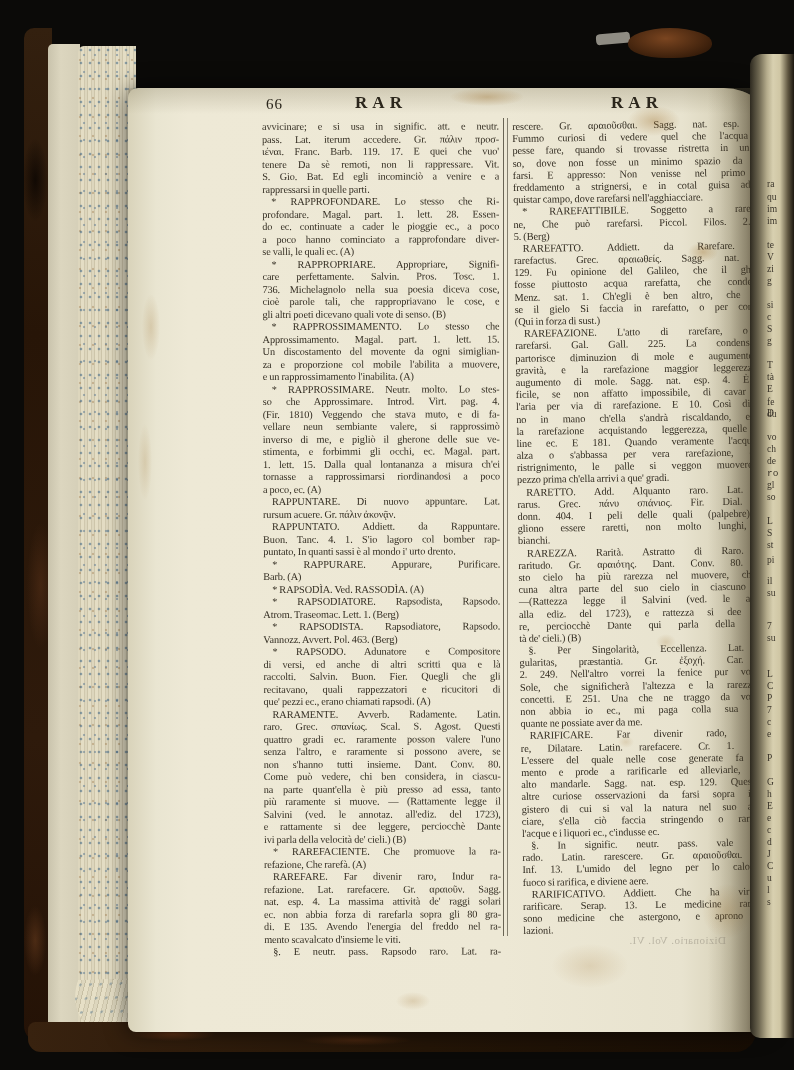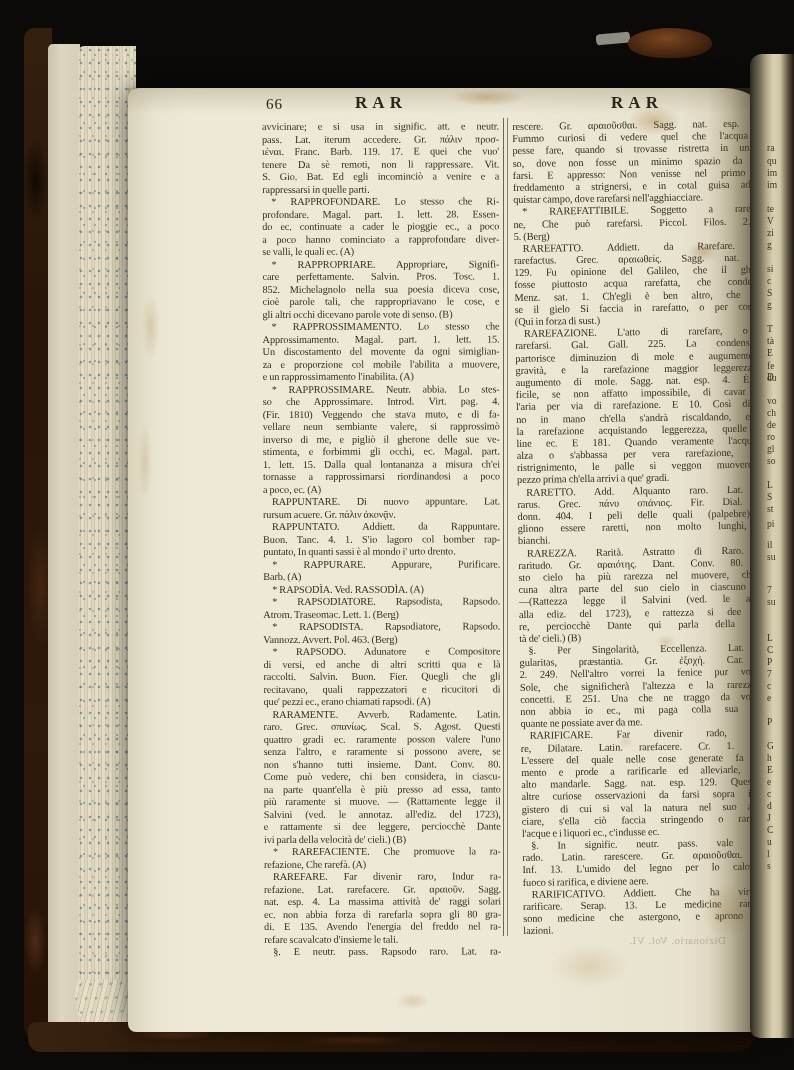--- a/index.html
+++ b/index.html
@@ -66,21 +66,21 @@
 
   .divider{left:375px;top:30px;width:5px;height:818px;
     border-left:1px solid rgba(62,56,42,.75);border-right:1px solid rgba(62,56,42,.6);}
 
   .bleed{left:438px;top:846px;width:160px;font-size:11px;color:#8e887a;opacity:.5;
     transform:scaleX(-1);letter-spacing:.5px;}
 
   
   .facing{left:750px;top:54px;width:44px;height:984px;z-index:7;border-radius:12px 0 0 10px;
     background:linear-gradient(90deg,#2e2a20 0,#6e6751 9px,#b6ad8d 17px,#d8d0b0 23px,#cfc6a4 30px,#5f5640 38px,#1c1710 44px);}
-  .frag{left:17px;width:22px;height:11px;line-height:11px;font-size:9.5px;color:#3a342a;overflow:hidden;}
+  .frag{left:17px;width:22px;height:11px;line-height:11px;font-size:9.5px;color:#3a342a;overflow:hidden;margin-top:36px;}
 </style>
 </head>
 <body>
 
 <div class="scene">
   <div class="cover-left"></div>
   <div class="flyleaf"></div>
   <div class="edge-stack"></div>
   <div class="edge-fan"></div>
   <div class="topsliver"></div>
@@ -111,29 +111,29 @@
         <div class="tl">tenere Da sè remoti, non li rappressare. Vit.</div>
         <div class="tl">S. Gio. Bat. Ed egli incominciò a venire e a</div>
         <div class="tl end">rappressarsi in quelle parti.</div>
         <div class="tl ind">* RAPPROFONDARE. Lo stesso che Ri-</div>
         <div class="tl">profondare. Magal. part. 1. lett. 28. Essen-</div>
         <div class="tl">do ec. continuate a cader le pioggie ec., a poco</div>
         <div class="tl">a poco hanno cominciato a rapprofondare diver-</div>
         <div class="tl end">se valli, le quali ec. (A)</div>
         <div class="tl ind">* RAPPROPRIARE. Appropriare, Signifi-</div>
         <div class="tl">care perfettamente. Salvin. Pros. Tosc. 1.</div>
-        <div class="tl">852. Michelagnolo nella sua poesia diceva cose,</div>
+        <div class="tl">736. Michelagnolo nella sua poesia diceva cose,</div>
         <div class="tl">cioè parole tali, che rappropriavano le cose, e</div>
-        <div class="tl end">gli altri occhi dicevano parole vote di senso. (B)</div>
+        <div class="tl end">gli altri poeti dicevano quali vote di senso. (B)</div>
         <div class="tl ind">* RAPPROSSIMAMENTO. Lo stesso che</div>
         <div class="tl">Approssimamento. Magal. part. 1. lett. 15.</div>
         <div class="tl">Un discostamento del movente da ogni simiglian-</div>
         <div class="tl">za e proporzione col mobile l'abilita a muovere,</div>
         <div class="tl end">e un rapprossimamento l'inabilita. (A)</div>
-        <div class="tl ind">* RAPPROSSIMARE. Neutr. abbia. Lo stes-</div>
+        <div class="tl ind">* RAPPROSSIMARE. Neutr. molto. Lo stes-</div>
         <div class="tl">so che Approssimare. Introd. Virt. pag. 4.</div>
         <div class="tl">(Fir. 1810) Veggendo che stava muto, e di fa-</div>
         <div class="tl">vellare neun sembiante valere, si rapprossimò</div>
         <div class="tl">inverso di me, e pigliò il gherone delle sue ve-</div>
         <div class="tl">stimenta, e forbimmi gli occhi, ec. Magal. part.</div>
         <div class="tl">1. lett. 15. Dalla qual lontananza a misura ch'ei</div>
         <div class="tl">tornasse a rapprossimarsi riordinandosi a poco</div>
         <div class="tl end">a poco, ec. (A)</div>
         <div class="tl ind">RAPPUNTARE. Di nuovo appuntare. Lat.</div>
         <div class="tl end">rursum acuere. Gr. πάλιν ἀκονᾷν.</div>
@@ -163,21 +163,21 @@
         <div class="tl">Salvini (ved. le annotaz. all'ediz. del 1723),</div>
         <div class="tl">e rattamente si dee leggere, perciocchè Dante</div>
         <div class="tl end">ivi parla della velocità de' cieli.) (B)</div>
         <div class="tl ind">* RAREFACIENTE. Che promuove la ra-</div>
         <div class="tl end">refazione, Che rarefà. (A)</div>
         <div class="tl ind">RAREFARE. Far divenir raro, Indur ra-</div>
         <div class="tl">refazione. Lat. rarefacere. Gr. αραιοῦν. Sagg.</div>
         <div class="tl">nat. esp. 4. La massima attività de' raggi solari</div>
         <div class="tl">ec. non abbia forza di rarefarla sopra gli 80 gra-</div>
         <div class="tl">di. E 135. Avendo l'energia del freddo nel ra-</div>
-        <div class="tl end">refare scavalcato d'insieme le tali.</div>
+        <div class="tl end">mento scavalcato d'insieme le viti.</div>
         <div class="tl ind">§. E neutr. pass. Rapsodo raro. Lat. ra-</div>
       </div>
     <div class="divider"></div>
     <div class="col col-right">
         <div class="tl">rescere. Gr. αραιοῦσθαι. Sagg. nat. esp. 131.</div>
         <div class="tl">Fummo curiosi di vedere quel che l'acqua sa-</div>
         <div class="tl">pesse fare, quando si trovasse ristretta in un va-</div>
         <div class="tl">so, dove non fosse un minimo spazio da rare-</div>
         <div class="tl">farsi. E appresso: Non venisse nel primo raf-</div>
         <div class="tl">freddamento a strignersi, e in cotal guisa ad ac-</div>
@@ -264,21 +264,21 @@
         <div class="frag" style="top: 246px;">g</div>
         <div class="frag" style="top: 270px;">T</div>
         <div class="frag" style="top: 282px;">tà</div>
         <div class="frag" style="top: 294px;">E</div>
         <div class="frag" style="top: 307px;">fe</div>
         <div class="frag" style="top: 318px;">D</div>
         <div class="frag" style="top: 319px;">du</div>
         <div class="frag" style="top: 342px;">vo</div>
         <div class="frag" style="top: 354px;">ch</div>
         <div class="frag" style="top: 366px;">de</div>
-        <div class="frag" style="top: 378px;">ro</div>
+        <div class="frag" style="top: 378px; font-family: Liberation Mono, monospace;">ro</div>
         <div class="frag" style="top: 390px;">gl</div>
         <div class="frag" style="top: 402px;">so</div>
         <div class="frag" style="top: 426px;">L</div>
         <div class="frag" style="top: 438px;">S</div>
         <div class="frag" style="top: 450px;">st</div>
         <div class="frag" style="top: 465px;">pi</div>
         <div class="frag" style="top: 486px;">il</div>
         <div class="frag" style="top: 498px;">su</div>
         <div class="frag" style="top: 531px;">7</div>
         <div class="frag" style="top: 543px;">su</div>

